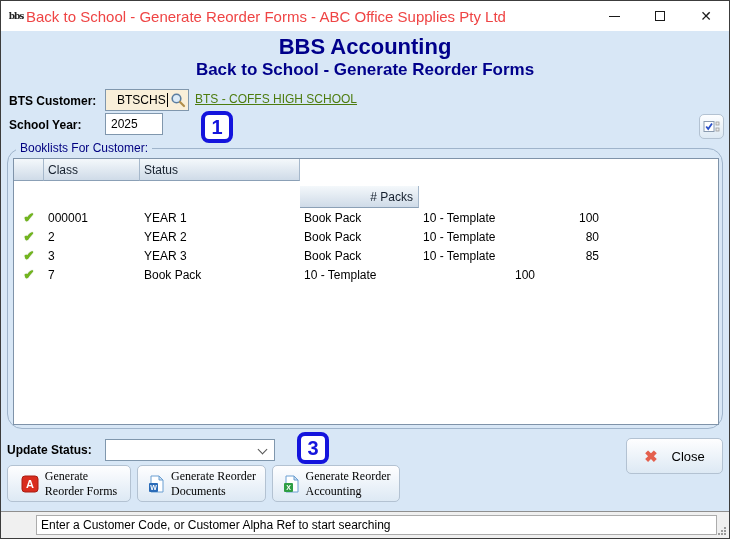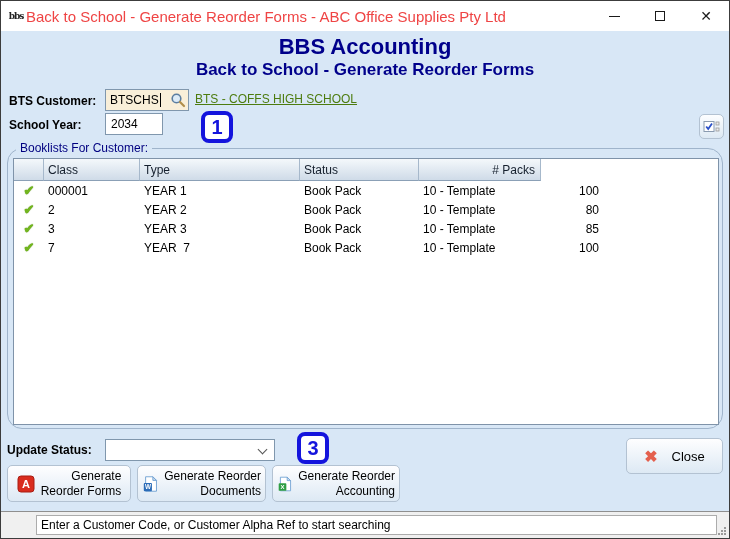--- a/index.html
+++ b/index.html
@@ -18,21 +18,21 @@
   .win-btn { width:46px; height:30px; display:flex; align-items:center; justify-content:center; color:#1a1a1a; }
   .min-glyph { width:11px; height:1px; background:#1a1a1a; display:block; }
   .max-glyph { width:10px; height:10px; border:1px solid #1a1a1a; display:block; }
   .close-glyph { font-size:14px; line-height:1; }
   
   .h-app   { position:absolute; left:0; top:33px; width:100%; text-align:center; font-size:22px; font-weight:bold; color:#00008b; }
   .h-screen{ position:absolute; left:0; top:59px; width:100%; text-align:center; font-size:17px; font-weight:bold; color:#00008b; }
   
   .lbl { position:absolute; font-weight:bold; white-space:nowrap; }
   .input-group { position:absolute; left:104px; top:88px; width:84px; height:22px; background:#f9efd9; border:1px solid #8097ad; display:flex; align-items:center; }
-  .ig-text { padding-left:4px; white-space:pre; }
+  .ig-text { padding-left:11px; white-space:pre; }
   .caret { width:1px; height:14px; background:#000; margin-left:1px; }
   .ig-search { margin-left:auto; width:20px; display:flex; align-items:center; justify-content:center; }
   .year-field { position:absolute; left:104px; top:112px; width:58px; height:22px; background:#ffffff; border:1px solid #8097ad; padding:3px 0 0 5px; }
   .cust-link { position:absolute; left:194px; top:91px; color:#4d7c0f; text-decoration:underline; cursor:pointer; white-space:nowrap; }
   
   .badge { position:absolute; width:32px; height:32px; border:4px solid #1414dd; border-radius:8px; background:#fff; color:#1414dd; font-size:20px; font-weight:bold; display:flex; align-items:center; justify-content:center; }
   .badge1 { left:200px; top:110px; }
   .badge2 { left:253px; top:277px; }
   .badge3 { left:296px; top:431px; }
   
@@ -53,21 +53,21 @@
   .combo { position:absolute; left:104px; top:438px; width:170px; height:22px; background:#fff; border:1px solid #8097ad; }
   .combo-value { position:absolute; left:4px; top:3px; }
   .combo-chevron { position:absolute; right:8px; top:6px; width:7px; height:7px; border-right:1.5px solid #555; border-bottom:1.5px solid #555; transform:rotate(45deg); }
   .btn { background:linear-gradient(#fefeff,#dde9f4); border:1px solid #b3c2d2; border-radius:5px; display:flex; align-items:center; justify-content:center; cursor:pointer; }
   .close-btn { position:absolute; left:625px; top:437px; width:97px; height:36px; gap:14px; font-size:13px; }
   .close-x { color:#e4604e; font-size:16px; font-weight:bold; }
   .gen-btn { position:absolute; top:464px; height:37px; gap:6px; padding:0 4px; }
   .gen1 { left:6px;   width:124px; }
   .gen2 { left:136px; width:129px; }
   .gen3 { left:271px; width:128px; }
-  .gen-text { text-align:right; line-height:1.25; white-space:nowrap; }
+  .gen-text { text-align:left; line-height:1.25; white-space:nowrap;font-family:Liberation Serif, serif; }
   
   .statusbar { position:absolute; left:0; top:510px; width:100%; height:27px; background:#f0f0f0; border-top:1px solid #8f8f8f; }
   .status-msg { position:absolute; left:35px; top:3px; width:681px; height:20px; background:#fff; border:1px solid #acacac; padding:2px 0 0 4px; white-space:nowrap; overflow:hidden; }
   .grip { position:absolute; right:2px; bottom:2px; }
 </style>
 </head>
 <body>
 
 <div class="window">
 
@@ -97,44 +97,43 @@
     <span class="ig-search">
       <svg width="16" height="16" viewBox="0 0 16 16">
         <circle cx="6.5" cy="6.5" r="4.3" fill="#dcebf7" stroke="#5b7da0" stroke-width="1.6"></circle>
         <line x1="10" y1="10" x2="14" y2="14" stroke="#b08d4a" stroke-width="2.2" stroke-linecap="round"></line>
       </svg>
     </span>
   </div>
   <span class="cust-link">BTS - COFFS HIGH SCHOOL</span>
 
   <span class="lbl" style="left:8px; top:117px;">School Year:</span>
-  <div class="year-field">2034</div>
+  <div class="year-field">2025</div>
 
   <div class="badge badge1">1</div>
   <div class="badge badge2">2</div>
   <div class="badge badge3">3</div>
 
   <div class="options-btn">
     <svg width="17" height="14" viewBox="0 0 17 14">
       <rect x="1" y="1.5" width="10" height="10" fill="#ffffff" stroke="#8a9bb0"></rect>
       <path d="M3.2 6.5 L5.2 9 L9 3.5" fill="none" stroke="#2a50c8" stroke-width="1.8"></path>
       <rect x="13" y="2" width="3" height="3" fill="#ececec" stroke="#9a9a9a" stroke-width="0.8"></rect>
       <rect x="13" y="8" width="3" height="3" fill="#ececec" stroke="#9a9a9a" stroke-width="0.8"></rect>
     </svg>
   </div>
 
   <div class="groupbox">
     <span class="groupbox-label">Booklists For Customer:</span>
     <div class="listbox">
       <div class="lv-grid">
         <div class="lv-h"></div>
         <div class="lv-h">Class</div>
-        <div class="lv-h">Type</div>
         <div class="lv-h">Status</div>
-        <div class="lv-h" style="text-align:right; padding-right:5px;"># Packs</div>
+        <div class="lv-h" style="text-align:right; padding-right:5px;margin-top:27px;"># Packs</div>
         <div class="lv-h filler"></div>
       </div>
 
       <div class="lv-grid lv-row">
         <div class="lv-c ic"><span class="check-glyph">✔</span></div>
         <div class="lv-c">000001</div>
         <div class="lv-c">YEAR 1</div>
         <div class="lv-c">Book Pack</div>
         <div class="lv-c">10 - Template</div>
         <div class="lv-c num">100</div>
@@ -154,21 +153,20 @@
         <div class="lv-c">3</div>
         <div class="lv-c">YEAR 3</div>
         <div class="lv-c">Book Pack</div>
         <div class="lv-c">10 - Template</div>
         <div class="lv-c num">85</div>
         <div class="lv-c"></div>
       </div>
       <div class="lv-grid lv-row">
         <div class="lv-c ic"><span class="check-glyph">✔</span></div>
         <div class="lv-c">7</div>
-        <div class="lv-c">YEAR  7</div>
         <div class="lv-c">Book Pack</div>
         <div class="lv-c">10 - Template</div>
         <div class="lv-c num">100</div>
         <div class="lv-c"></div>
       </div>
     </div>
   </div>
 
   <span class="lbl" style="left:6px; top:442px;">Update Status:</span>
   <div class="combo">

